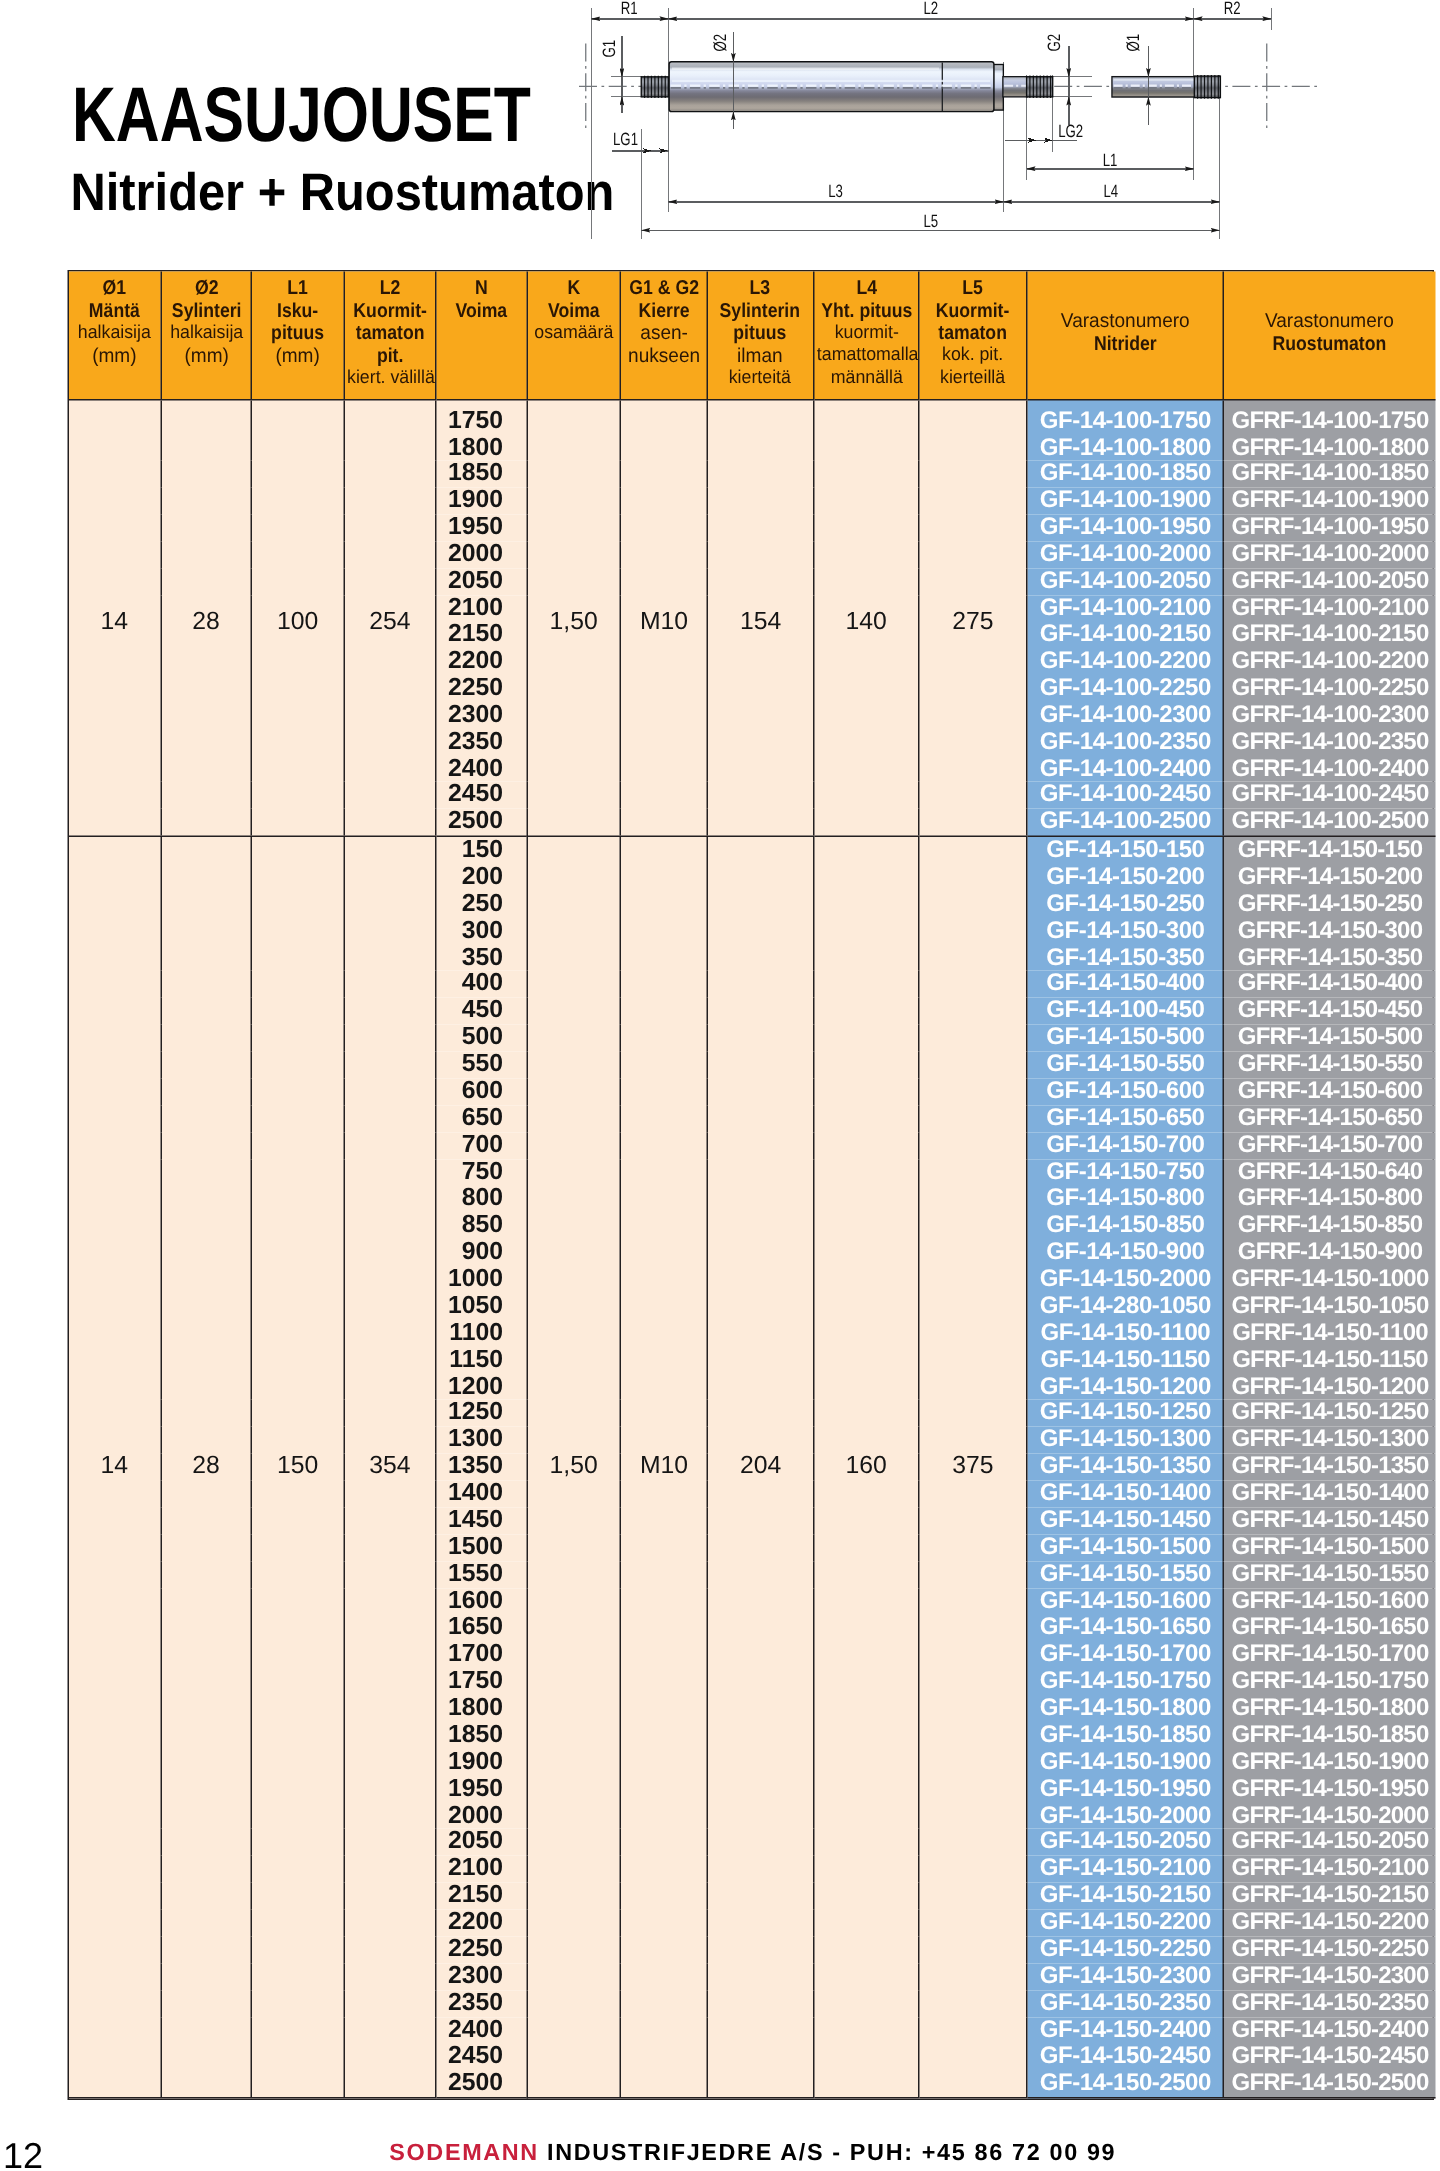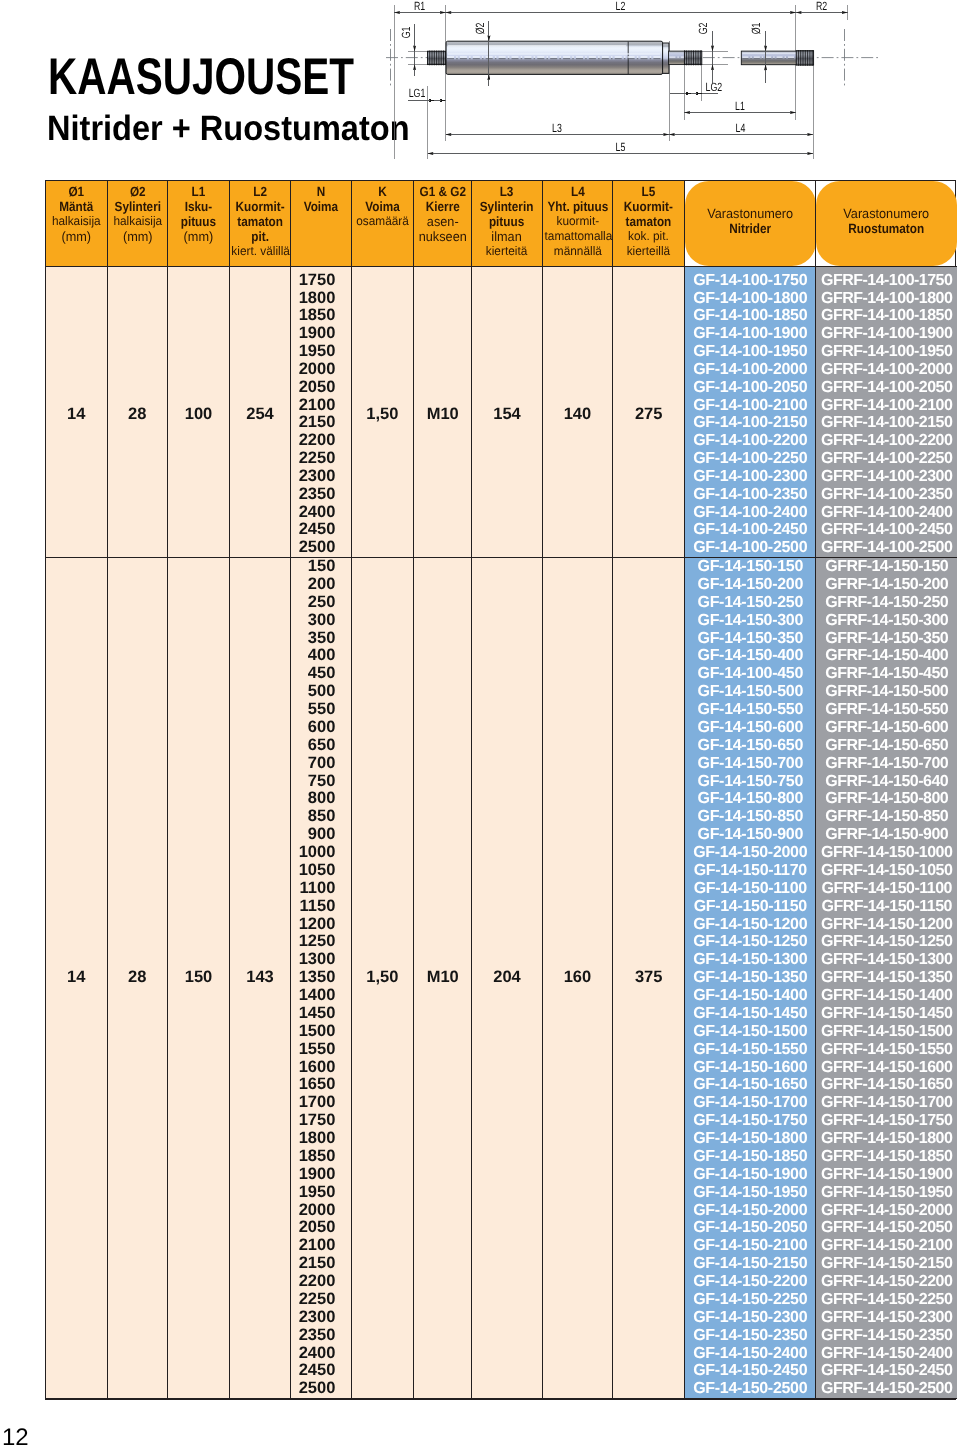--- a/index.html
+++ b/index.html
@@ -19,29 +19,29 @@
 
 
 .tbl { position:absolute; left:45px; top:180px; width:911px;
   border:1.2px solid #231f20; border-collapse:collapse; }
 .tbl table { border-collapse:collapse; width:100%; table-layout:fixed; }
 .tbl td { padding:0; vertical-align:middle; border:0 none; }
 
 .tbl .hdr td { background:#F9A81B; border-left:1.2px solid #231f20; border-bottom:1.2px solid #231f20;
   text-align:center; vertical-align:top; padding-top:3px; height:85px; color:#2a1605; }
 .tbl .hdr td:first-child { border-left:0; }
-.tbl .hdr td.vmid { vertical-align:middle; padding-top:7px; padding-bottom:12px;border-radius:24px; }
+.tbl .hdr td.vmid { vertical-align:middle; padding-top:7px; padding-bottom:12px; }
 .hl { display:block; line-height:15px; font-size:13.3px; white-space:nowrap;
   transform:scaleX(0.955); transform-origin:center; }
 .hl.b { font-weight:bold; transform:scaleX(0.885); transform-origin:center; }
 .hl.sm { font-size:12.4px; line-height:15px; }
 
 .tbl td.dc { background:#FDEBDA; border-left:1.2px solid #231f20;
   border-bottom:1.2px solid #231f20; text-align:center;
-  font-weight:bold; font-size:16.5px; color:#151515; }
+  font-weight:normal; font-size:16.5px; color:#151515; }
 .tbl td.dc:first-child { border-left:0; }
 .tbl td.dc.nudge-r { }
 .tbl td.ncol { background:#FDEBDA; border-left:1.2px solid #231f20; }
 .tbl tr.blk-sep td { border-bottom:1.2px solid #231f20; }
 
 .tbl td.nrow { text-align:right; padding-right:15.5px; font-weight:bold; font-size:16.5px; color:#151515; }
 .tbl tr.b1 td { height:17.825px; line-height:17.825px; }
 .tbl tr.b2 td { height:17.875px; line-height:17.875px; }
 .tbl tr.spacer td { border-bottom:0 none; height:5.8px; line-height:5.8px; font-size:0; }
 .tbl td.ordblue { background:#7FAFDC; color:#ffffff; font-weight:bold; font-size:16px;
@@ -426,21 +426,21 @@
           </tr>
           <tr class="b1 blk-sep">
             <td class="ncol nrow">2500</td>
             <td class="ordblue">GF-14-100-2500</td>
             <td class="ordgray">GFRF-14-100-2500</td>
           </tr>
           <tr class="b2">
             <td class="dc" rowspan="47"><span>14</span></td>
             <td class="dc nudge-r" rowspan="47"><span>28</span></td>
             <td class="dc" rowspan="47"><span>150</span></td>
-            <td class="dc" rowspan="47"><span>143</span></td>
+            <td class="dc" rowspan="47"><span>354</span></td>
             <td class="ncol nrow">150</td>
             <td class="dc" rowspan="47"><span>1,50</span></td>
             <td class="dc" rowspan="47"><span>M10</span></td>
             <td class="dc" rowspan="47"><span>204</span></td>
             <td class="dc" rowspan="47"><span>160</span></td>
             <td class="dc" rowspan="47"><span>375</span></td>
             <td class="ordblue">GF-14-150-150</td>
             <td class="ordgray">GFRF-14-150-150</td>
           </tr>
           <tr class="b2">
@@ -518,21 +518,21 @@
             <td class="ordblue">GF-14-150-900</td>
             <td class="ordgray">GFRF-14-150-900</td>
           </tr>
           <tr class="b2">
             <td class="ncol nrow">1000</td>
             <td class="ordblue">GF-14-150-2000</td>
             <td class="ordgray">GFRF-14-150-1000</td>
           </tr>
           <tr class="b2">
             <td class="ncol nrow">1050</td>
-            <td class="ordblue">GF-14-150-1170</td>
+            <td class="ordblue">GF-14-280-1050</td>
             <td class="ordgray">GFRF-14-150-1050</td>
           </tr>
           <tr class="b2">
             <td class="ncol nrow">1100</td>
             <td class="ordblue">GF-14-150-1100</td>
             <td class="ordgray">GFRF-14-150-1100</td>
           </tr>
           <tr class="b2">
             <td class="ncol nrow">1150</td>
             <td class="ordblue">GF-14-150-1150</td>
@@ -670,13 +670,14 @@
           </tr>
           <tr class="b2 blk-sep">
             <td class="ncol nrow">2500</td>
             <td class="ordblue">GF-14-150-2500</td>
             <td class="ordgray">GFRF-14-150-2500</td>
           </tr>
         </tbody>
       </table>
     </div>
   <div class="pageno">12</div>
+  <div class="ftxt"><span class="red">SODEMANN</span><span> INDUSTRIFJEDRE A/S - PUH: +45 86 72 00 99</span></div>
 </div>
 
 </body></html>

